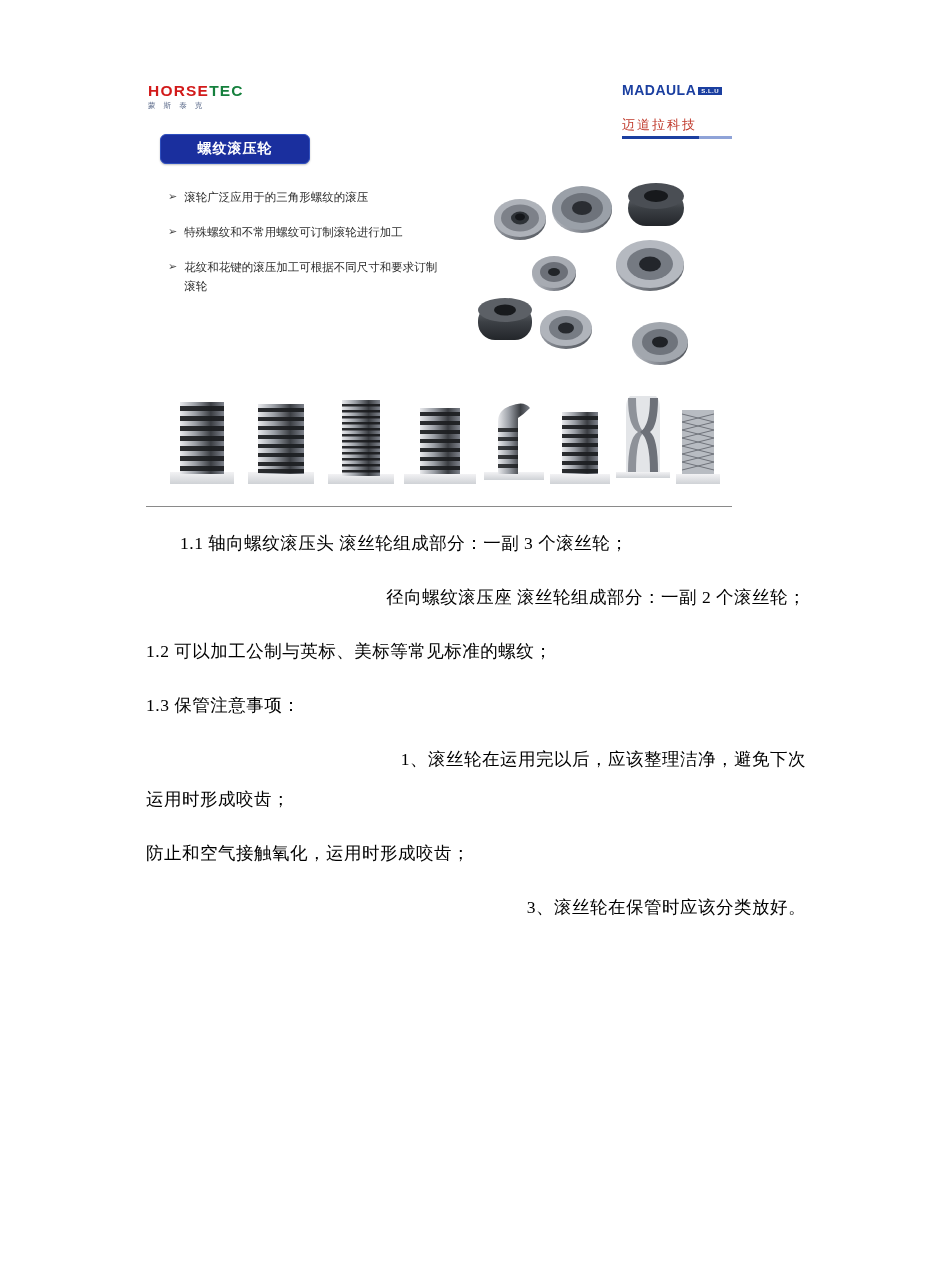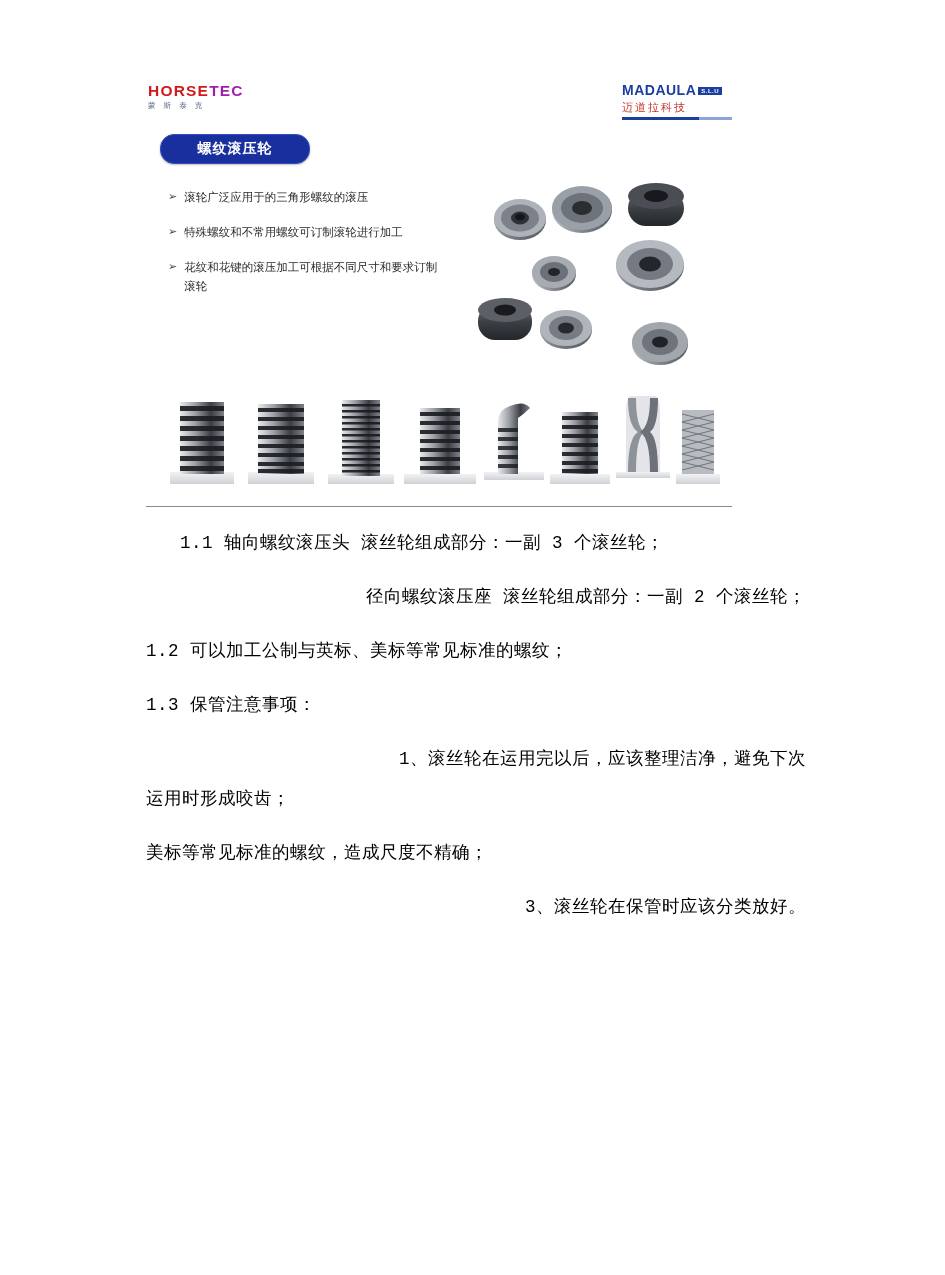--- a/index.html
+++ b/index.html
@@ -43,21 +43,21 @@
   }
   .logo-left .lt {
     font-family: "Liberation Sans", sans-serif;
     font-weight: bold;
     font-size: 15.5px;
     letter-spacing: 1.2px;
     line-height: 17px;
     white-space: nowrap;
   }
   .logo-left .lt .c1 { color: #d21a1a; }
-  .logo-left .lt .c2 { color: #a21caf; }
+  .logo-left .lt .c2 { color: #15803d; }
   .logo-left .lsub {
     font-family: "Liberation Sans", sans-serif;
     font-size: 7.5px;
     color: #5b6a8a;
     letter-spacing: 3px;
     margin-top: 2px;
     white-space: nowrap;
   }
   .logo-right {
     position: absolute;
@@ -79,40 +79,40 @@
     background: #1b3fa0;
     color: #fff;
     font-size: 6px;
     padding: 1px 3px;
     vertical-align: middle;
     margin-left: 2px;
     font-family: "Liberation Sans", sans-serif;
   }
   .logo-right .rsub {
     font-family: "Liberation Sans", sans-serif;
-    font-size: 11px;
+    font-size: 13px;
     color: #c0392b;
     letter-spacing: 2px;
-    margin-top: 2px;
+    margin-top: 18px;
     white-space: nowrap;
   }
   .logo-right .rline {
     margin-top: 2px;
     height: 3px;
     background: linear-gradient(to right, #1b3fa0 0 70%, #8fa3d8 70% 100%);
   }
 
   .title-badge {
     position: absolute;
     left: 14px;
     top: 52px;
     width: 148px;
     height: 28px;
     background: #1a2f9e;
-    border-radius: 14px;
+    border-radius: 6px;
     border: 1px solid #2f4fbf;
     box-shadow: 0 1px 2px rgba(0,0,0,0.25);
     display: flex;
     align-items: center;
     justify-content: center;
   }
   .title-badge span {
     color: #ffffff;
     font-family: "DejaVu Sans", sans-serif;
     font-size: 14px;
@@ -172,21 +172,21 @@
   }
 
   
   .body-text {
     position: absolute;
     left: 146px;
     top: 528px;
     width: 660px;
   }
   .para {
-    font-family: Liberation Mono, monospace;
+    font-family: Liberation Serif, serif;
     font-size: 17.5px;
     line-height: 30px;
     color: #000;
     margin-bottom: 24px;
     letter-spacing: 0.5px;
   }
   .indent-1 { margin-left: 34px; }
   .indent-2 { margin-left: 78px; text-align: right; }
   .indent-3 { }
   .tight { margin-bottom: 10px; }
@@ -438,17 +438,17 @@
     <div class="slide-rule"></div>
   </div>
 
   <div class="body-text">
     <div class="para indent-1">1.1 轴向螺纹滚压头 滚丝轮组成部分：一副 3 个滚丝轮；</div>
     <div class="para indent-2">径向螺纹滚压座 滚丝轮组成部分：一副 2 个滚丝轮；</div>
     <div class="para">1.2 可以加工公制与英标、美标等常见标准的螺纹；</div>
     <div class="para">1.3 保管注意事项：</div>
     <div class="para indent-2 tight">1、滚丝轮在运用完以后，应该整理洁净，避免下次</div>
     <div class="para indent-3">运用时形成咬齿；</div>
-    <div class="para indent-3">美标等常见标准的螺纹，造成尺度不精确；</div>
+    <div class="para indent-3">防止和空气接触氧化，运用时形成咬齿；</div>
     <div class="para indent-2">3、滚丝轮在保管时应该分类放好。</div>
   </div>
 
 </div>
 
 </body></html>

